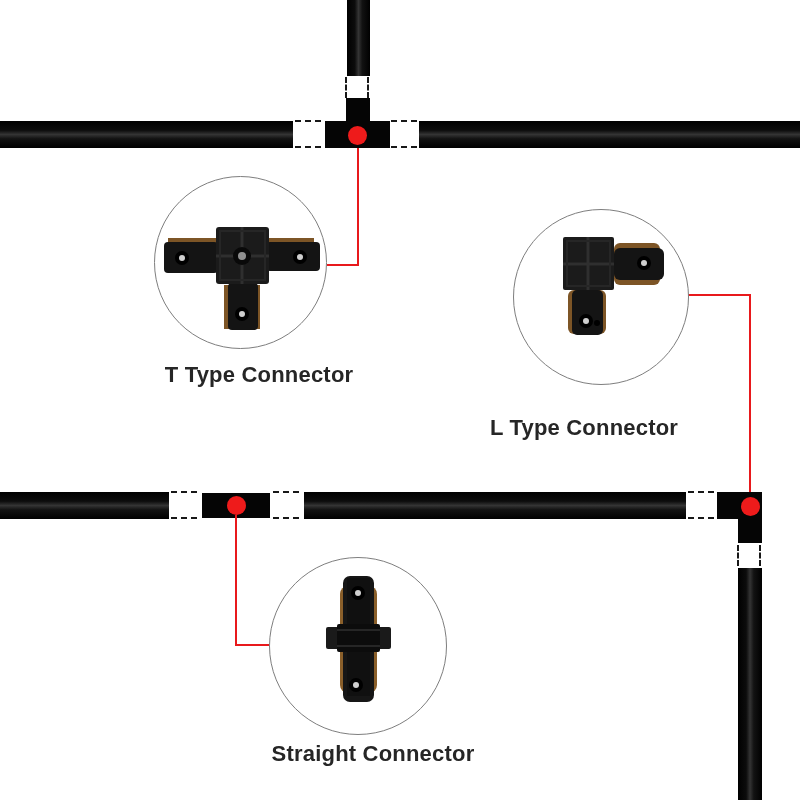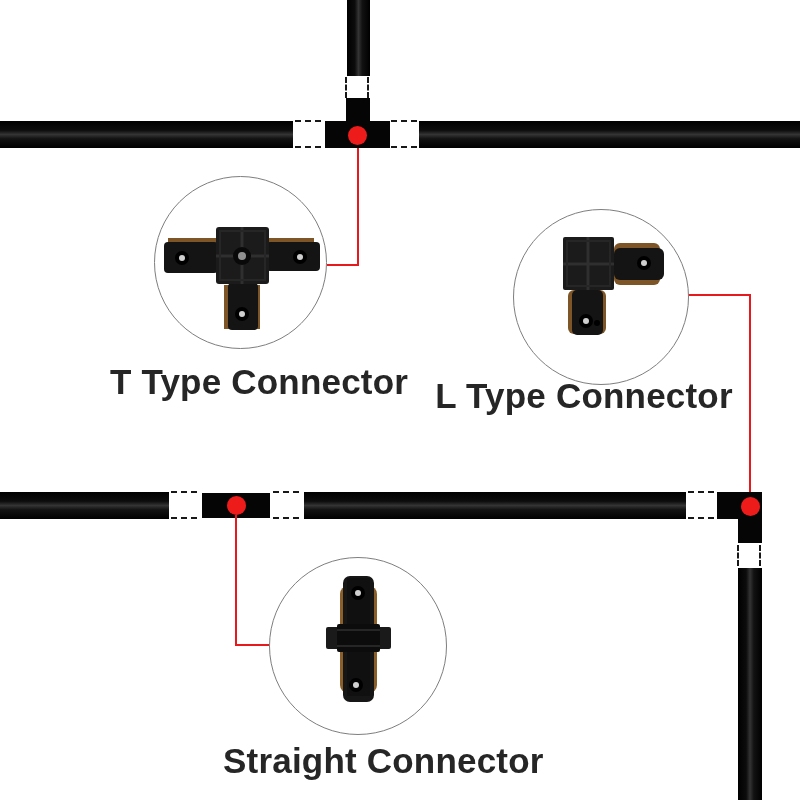--- a/index.html
+++ b/index.html
@@ -23,21 +23,21 @@
   }
   .redline{position:absolute;background:#e8191c;}
   .dash-h{position:absolute;height:0;border-top:2px dashed #181818;}
   .dash-v{position:absolute;width:0;border-left:2px dashed #181818;}
   .circle{
     position:absolute;border:1px solid #7e7e7e;border-radius:50%;background:#fff;
     display:flex;align-items:center;justify-content:center;
   }
   .label{
     position:absolute;width:300px;text-align:center;
-    font-weight:bold;font-size:35px;color:#262626;letter-spacing:.2px;
+    font-weight:bold;font-size:22px;color:#262626;letter-spacing:.2px;
     white-space:nowrap;
   }
 </style>
 </head>
 <body>
 
 <div class="track-v" style="left:347px;top:0;height:76px"></div>
 <div class="dash-v" style="left:345px;top:77px;height:21px"></div>
 <div class="dash-v" style="left:367px;top:77px;height:21px"></div>
 <div class="block" style="left:346px;top:98px;width:24px;height:24px"></div>
@@ -98,21 +98,21 @@
     <path d="M62 10 V63 M37 37 H88" stroke="#2f2f2f" stroke-width="3" fill="none"></path>
     <rect x="41" y="14" width="43" height="45" fill="none" stroke="#262626" stroke-width="2"></rect>
 
     <circle cx="118" cy="36" r="7" fill="#000"></circle>
       <circle cx="118" cy="36" r="3" fill="#cfcfcf"></circle>
     <circle cx="60" cy="94" r="7" fill="#000"></circle>
       <circle cx="60" cy="94" r="3" fill="#cfcfcf"></circle>
     <circle cx="71" cy="96" r="3" fill="#000"></circle>
   </svg>
 </div>
-<div class="label" style="left:434px;top:376px">L Type Connector</div>
+<div class="label" style="left:434px;top:415px">L Type Connector</div>
 
 <div class="track-h" style="left:0;top:492px;width:169px"></div>
 <div class="dash-h" style="left:171px;top:491px;width:26px"></div>
 <div class="dash-h" style="left:171px;top:517px;width:26px"></div>
 <div class="block" style="left:202px;top:493px;width:68px;height:25px"></div>
 <div class="dot" style="left:227px;top:496px"></div>
 <div class="dash-h" style="left:273px;top:491px;width:26px"></div>
 <div class="dash-h" style="left:273px;top:517px;width:26px"></div>
 <div class="track-h" style="left:304px;top:492px;width:382px"></div>
 <div class="dash-h" style="left:688px;top:491px;width:26px"></div>

